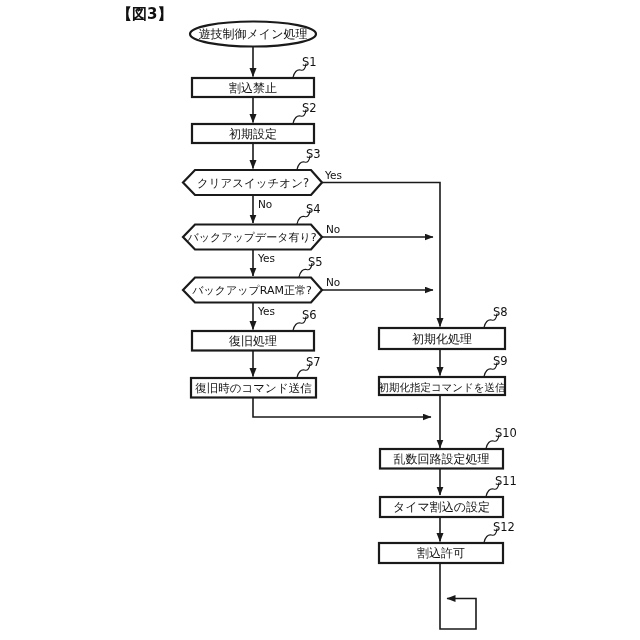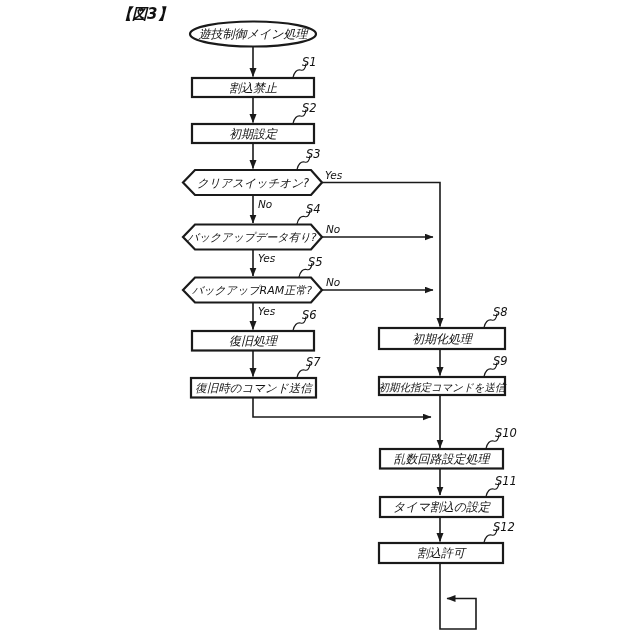--- a/index.html
+++ b/index.html
@@ -6,21 +6,20 @@
     margin: 0;
     padding: 0;
     background: #ffffff;
   }
   .canvas {
     position: relative;
     width: 640px;
     height: 640px;
     background: #ffffff;
     font-family: "DejaVu Sans", "Liberation Sans", sans-serif;
-    font-style: italic;
   }
   svg { display: block; }
   .shape {
     fill: #ffffff;
     stroke: #1a1a1a;
     stroke-width: 2.2;
   }
   .conn {
     fill: none;
     stroke: #1a1a1a;

